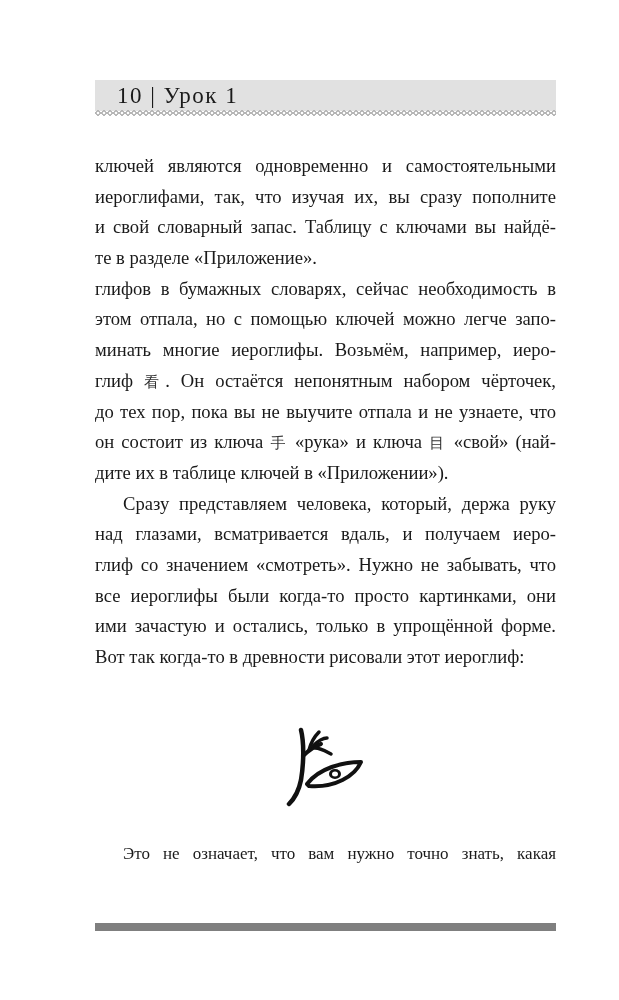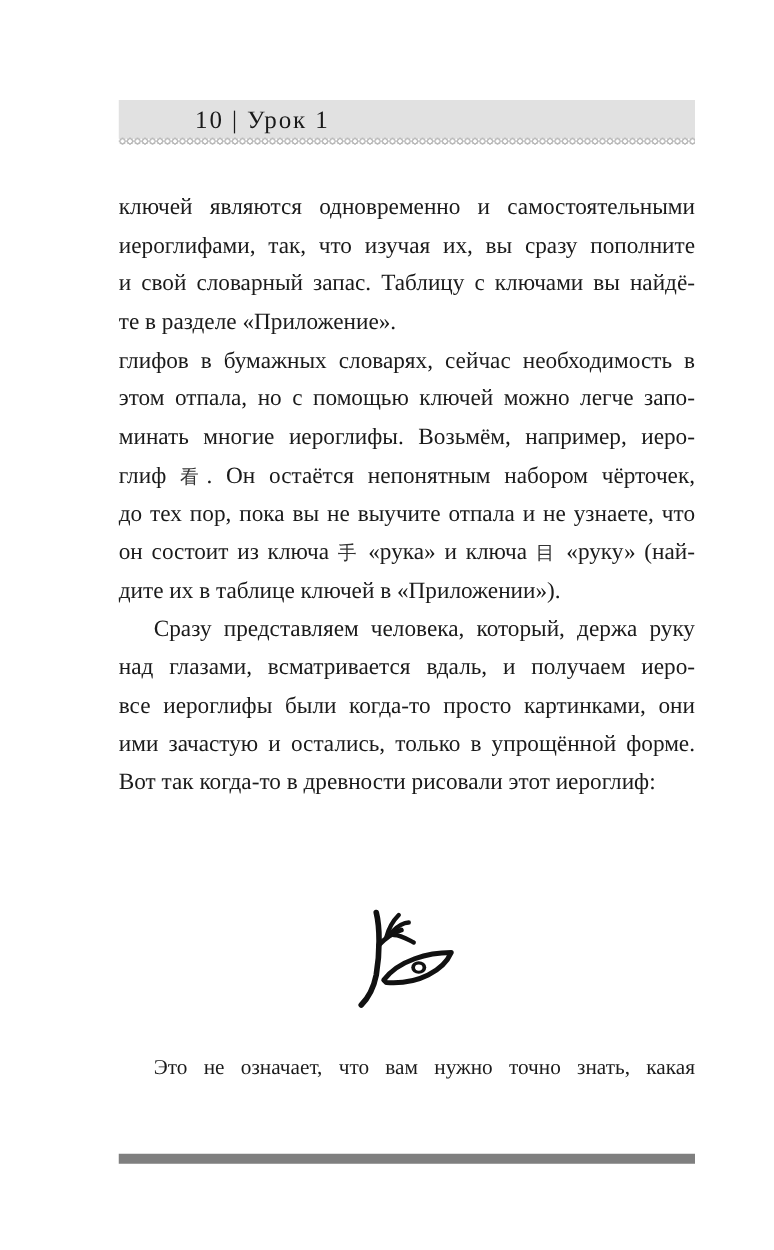--- a/index.html
+++ b/index.html
@@ -3,22 +3,22 @@
 <meta charset="utf-8">
 <style>
   html, body { margin: 0; padding: 0; background: #ffffff; }
   body { width: 619px; height: 1000px; position: relative; overflow: hidden;
          font-family: "Liberation Serif", "DejaVu Serif", serif; color: #1a1a1a; }
   .header-band {
     position: absolute; left: 95px; top: 80px; width: 461px; height: 31px;
     background: #e1e1e1;
   }
   .header-title {
-    position: absolute; left: 22px; top: 1px; font-size: 20px; letter-spacing: 1.5px;
-    line-height: 30px; color: #1a1a1a; white-space: pre; margin-left: 39px;
+    position: absolute; left: 22px; top: 1px; font-size: 23px; letter-spacing: 1.5px;
+    line-height: 30px; color: #1a1a1a; white-space: pre;
   }
   .header-chain {
     position: absolute; left: 95px; top: 110px; width: 461px; height: 6px;
     background-image:
       radial-gradient(circle at 3px 3px, transparent 1.4px, #b5b5b5 1.6px, #b5b5b5 2.6px, transparent 2.8px);
     background-size: 6px 6px;
     background-repeat: repeat-x;
   }
   .page-text {
     position: absolute; left: 95px; top: 151px; width: 461px;
@@ -55,25 +55,26 @@
   <span class="line">ключей являются одновременно и самостоятельными</span>
   <span class="line">иероглифами, так, что изучая их, вы сразу пополните</span>
   <span class="line">и свой словарный запас. Таблицу с ключами вы найдё-</span>
   <span class="line last">те в разделе «Приложение».</span>
 
   <span class="line">глифов в бумажных словарях, сейчас необходимость в</span>
   <span class="line">этом отпала, но с помощью ключей можно легче запо-</span>
   <span class="line">минать многие иероглифы. Возьмём, например, иеро-</span>
   <span class="line"><span>глиф </span><span class="cjk">看</span><span>. Он остаётся непонятным набором чёрточек,</span></span>
   <span class="line">до тех пор, пока вы не выучите отпала и не узнаете, что</span>
-  <span class="line"><span>он состоит из ключа </span><span class="cjk">手</span><span> «рука» и ключа </span><span class="cjk">目</span><span> «руку» (най-</span></span>
+  <span class="line"><span>он состоит из ключа </span><span class="cjk">手</span><span> «рука» и ключа </span><span class="cjk">目</span><span> «свой» (най-</span></span>
   <span class="line last">дите их в таблице ключей в «Приложении»).</span>
 
   <span class="line indent">Сразу представляем человека, который, держа руку</span>
   <span class="line">над глазами, всматривается вдаль, и получаем иеро-</span>
+  <span class="line">глиф со значением «смотреть». Нужно не забывать, что</span>
   <span class="line">все иероглифы были когда-то просто картинками, они</span>
   <span class="line">ими зачастую и остались, только в упрощённой форме.</span>
   <span class="line last">Вот так когда-то в древности рисовали этот иероглиф:</span>
 </div>
 
 <div class="glyph-figure">
   <svg width="80" height="85" viewBox="0 0 80 85">
 
     <path d="M16 8 C 19 20, 19 40, 16 58 C 14 68, 10 76, 4 82" stroke="#111" stroke-width="4.5" fill="none" stroke-linecap="round"></path>
 

